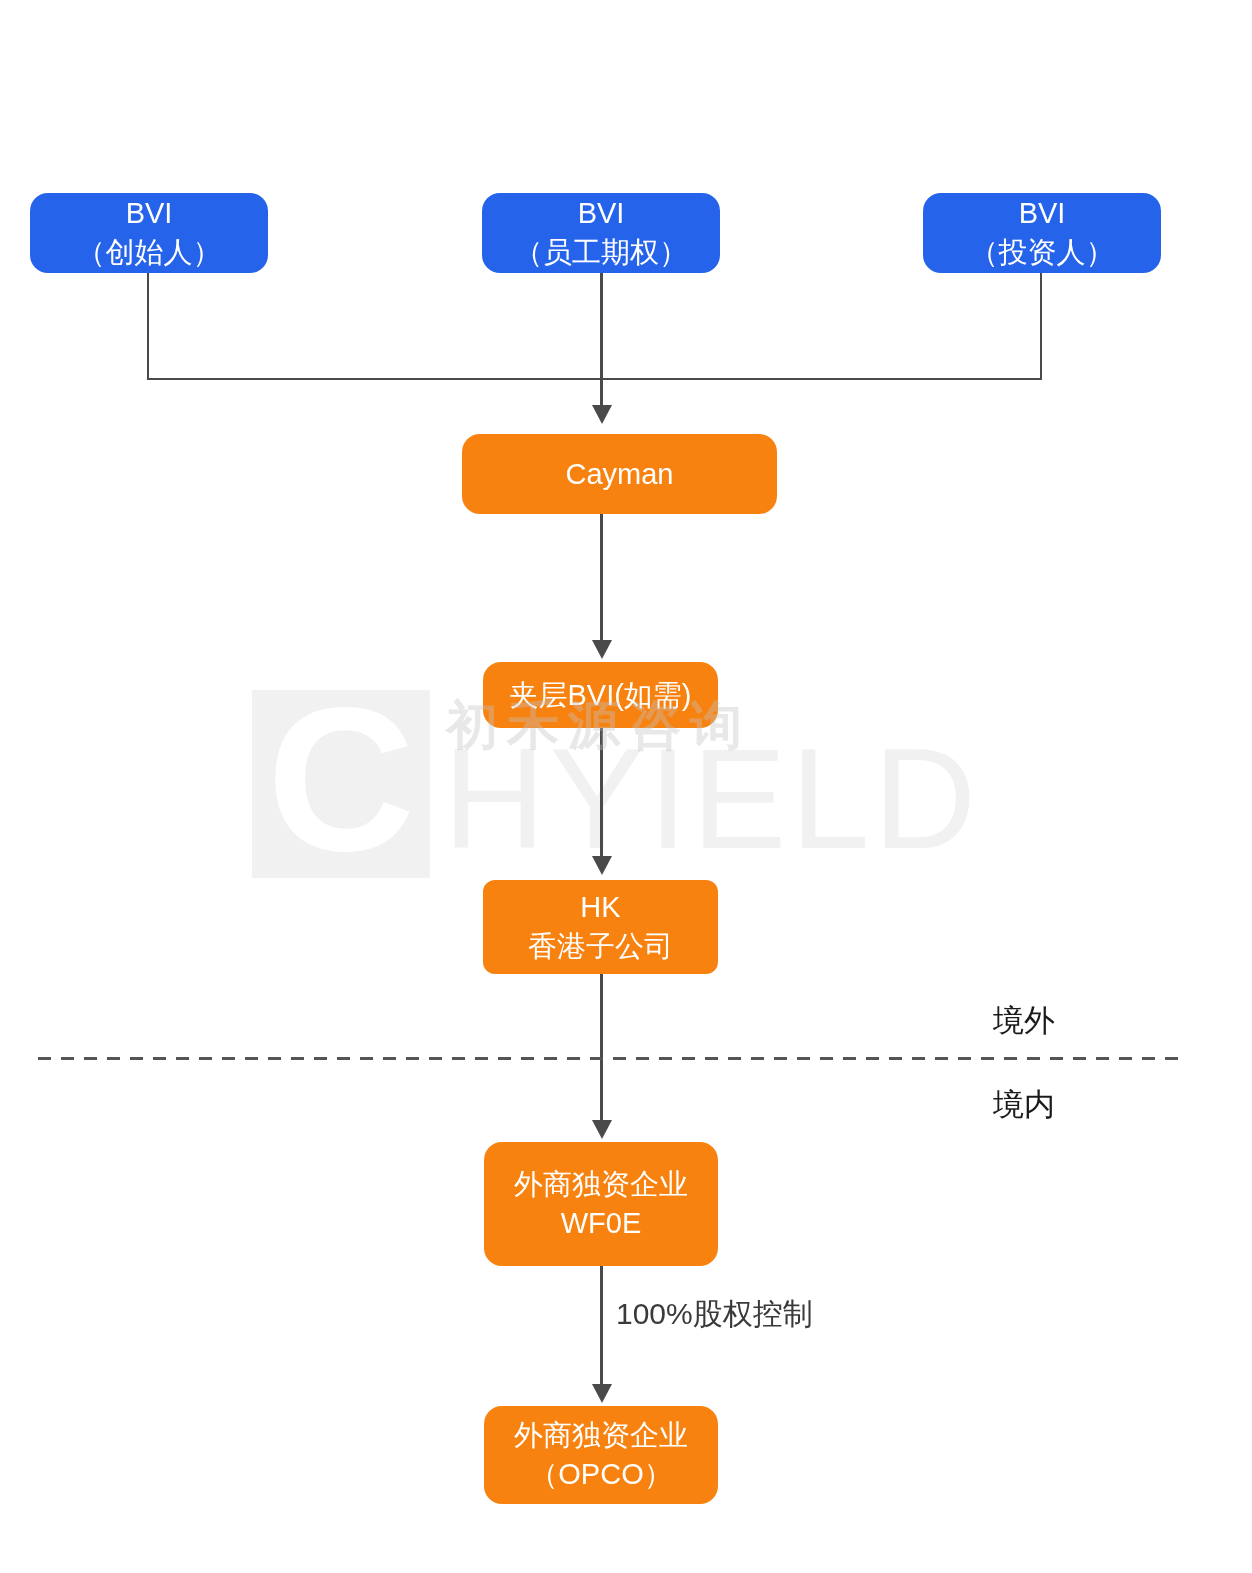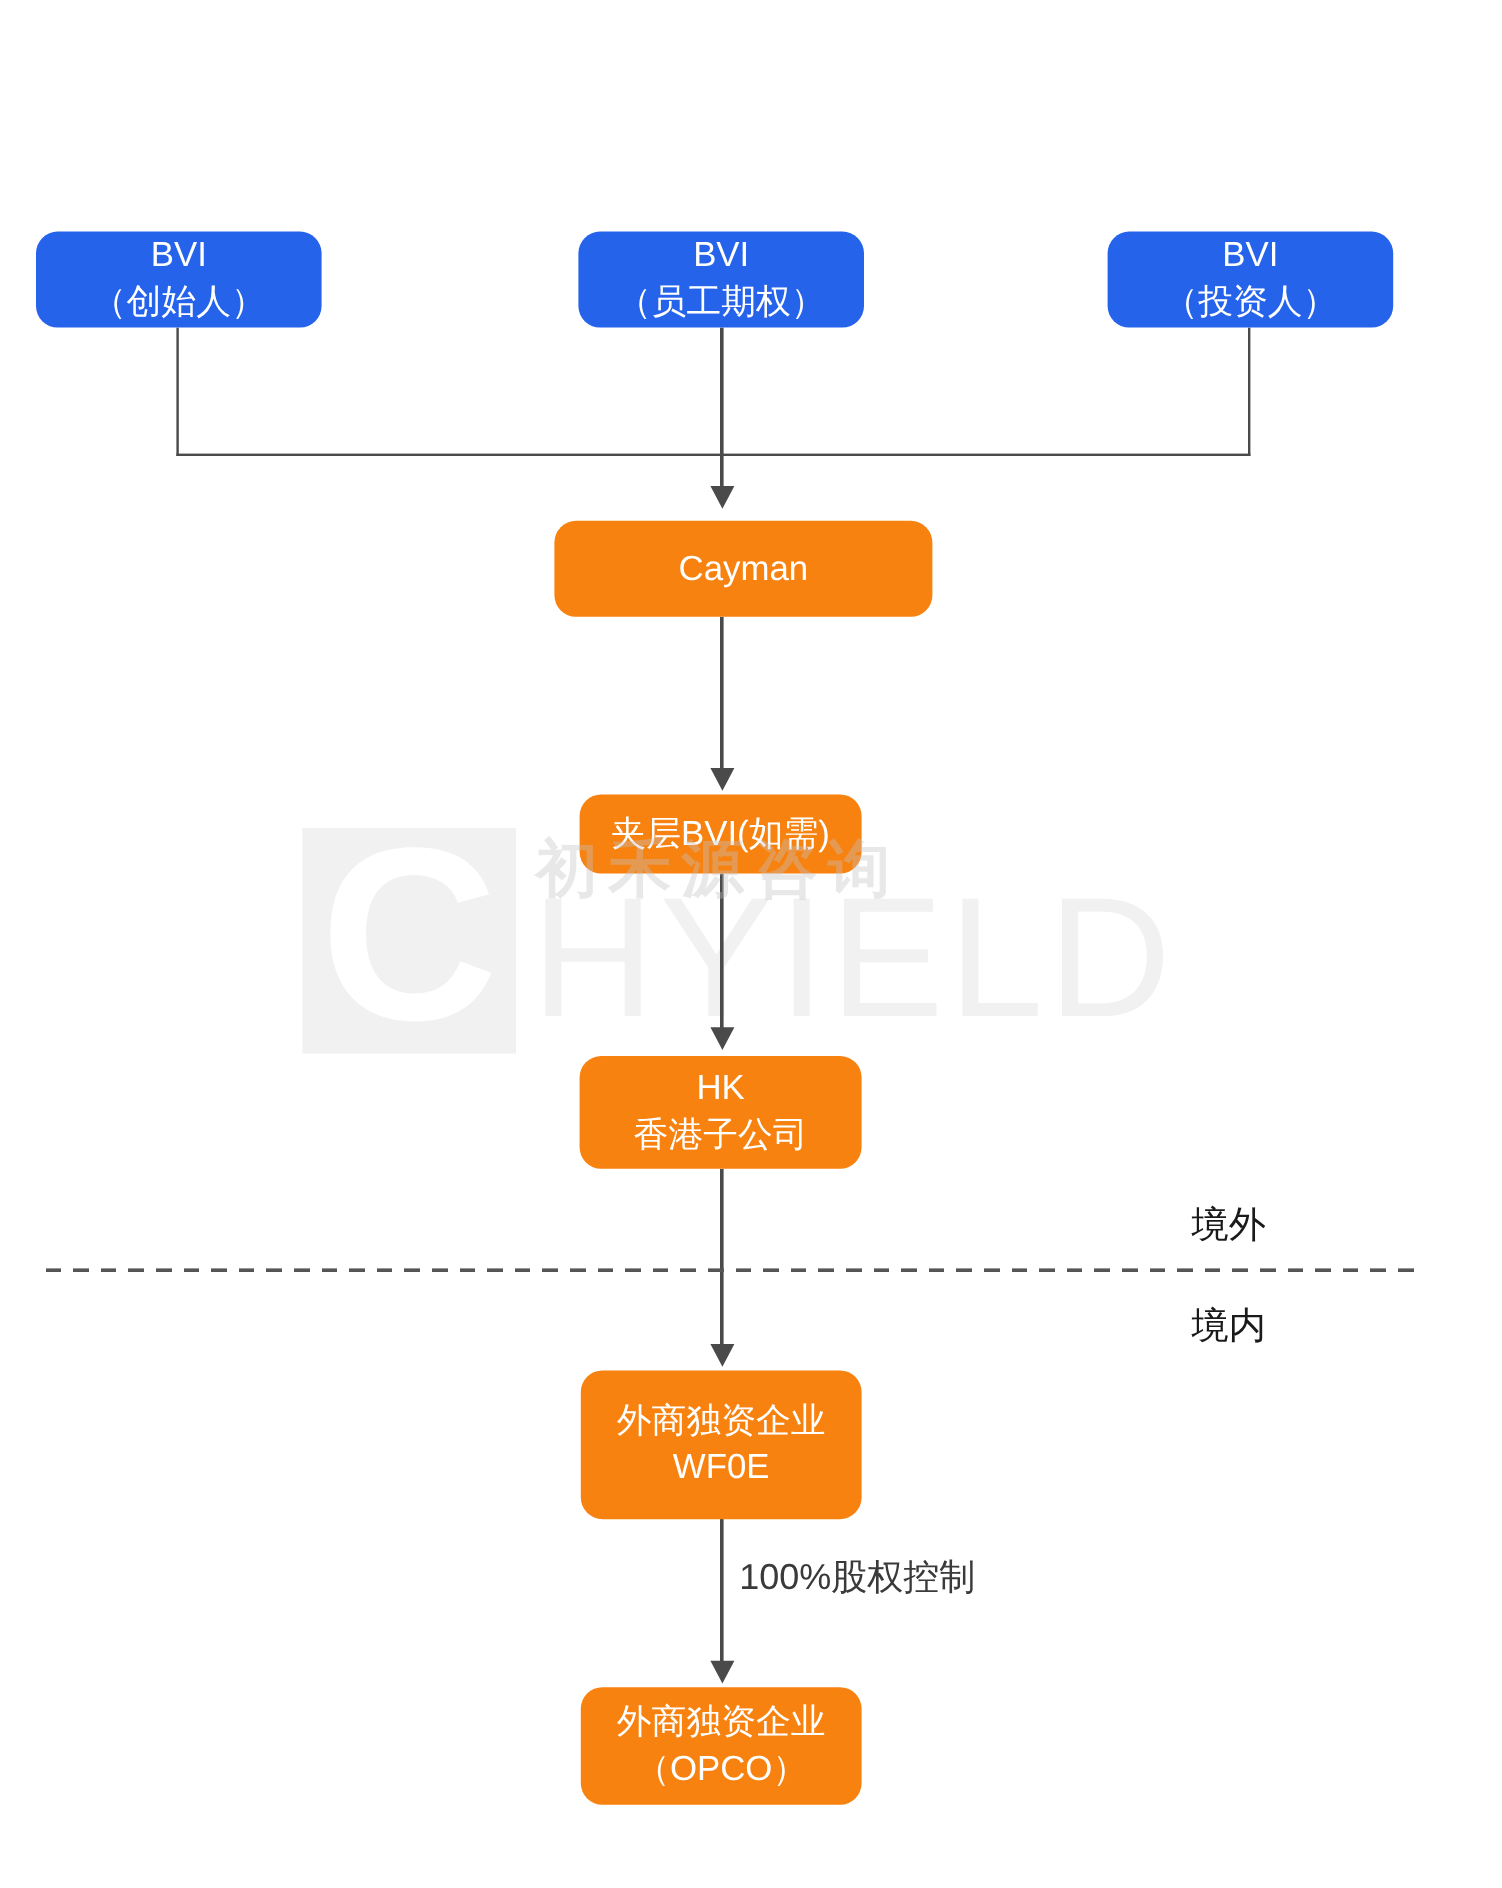--- a/index.html
+++ b/index.html
@@ -68,21 +68,21 @@
     color:#ffffff;text-align:center;
     font-size:29px;line-height:39px;border-radius:18px;
   }
   .blue{background:var(--blue);}
   .orange{background:var(--orange);}
   .n-bvi1  {left:30px;  top:193px; width:238px;height:80px;}
   .n-bvi2  {left:482px; top:193px; width:238px;height:80px;}
   .n-bvi3  {left:923px; top:193px; width:238px;height:80px;}
   .n-cayman{left:462px; top:434px; width:315px;height:80px;}
   .n-mezz  {left:483px; top:662px; width:235px;height:66px;text-align:right;}
-  .n-hk    {left:483px; top:880px; width:235px;height:94px;}
+  .n-hk    {left:483px; top:880px; width:235px;height:94px;border-radius:12px;}
   .n-wfoe  {left:484px; top:1142px;width:234px;height:124px;}
   .n-opco  {left:484px; top:1406px;width:234px;height:98px;}
   
   .region-label{
     position:absolute;font-size:31px;color:#1a1a1a;z-index:2;
   }
   .lbl-offshore{left:993px;top:1000px;}
   .lbl-onshore {left:993px;top:1084px;}
   .lbl-equity{
     position:absolute;left:616px;top:1294px;

